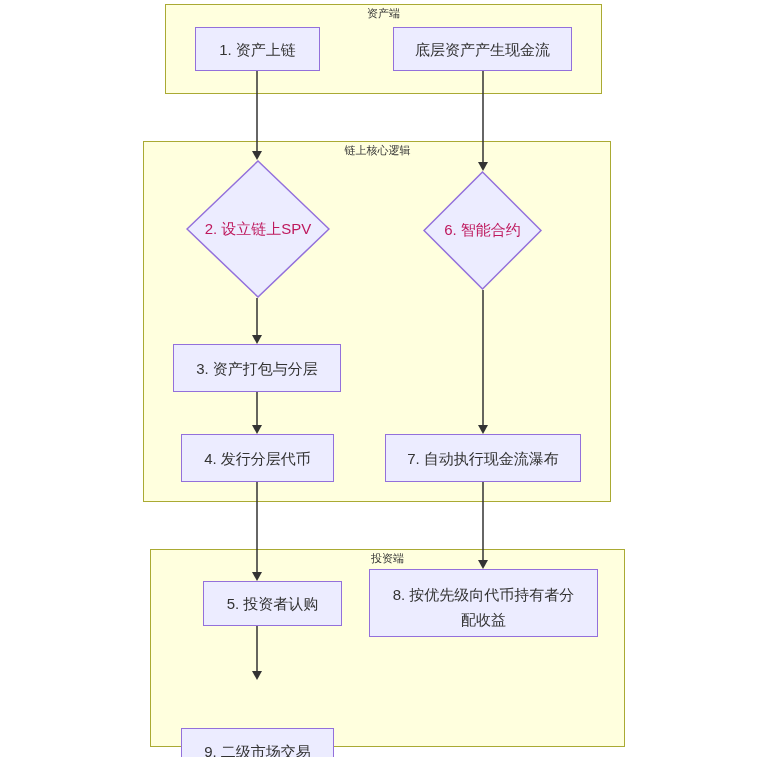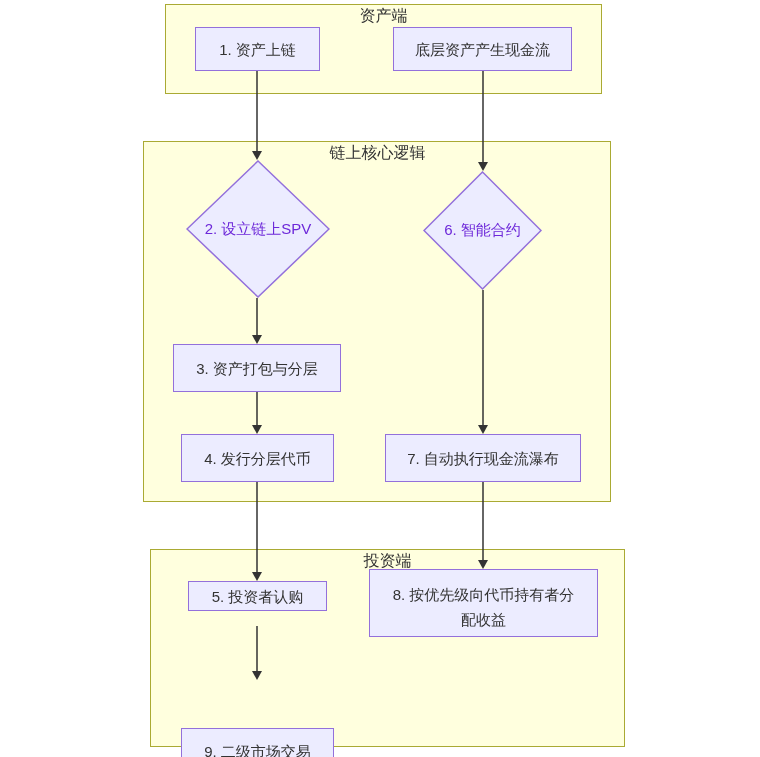--- a/index.html
+++ b/index.html
@@ -17,21 +17,21 @@
     border: 1px solid #aaaa33;
     box-sizing: border-box;
     z-index: 1;
   }
   .cluster-label {
     position: absolute;
     top: 3px;
     left: 0;
     right: 0;
     text-align: center;
-    font-size: 16px;
+    font-size: 11px;
     color: #333333;
     z-index: 2;
   }
   #edges {
     position: absolute;
     left: 0;
     top: 0;
     z-index: 2;
     pointer-events: none;
   }
@@ -60,21 +60,21 @@
     display: block;
   }
   .diamond .lbl {
     position: absolute;
     left: 0; top: 0; right: 0; bottom: 0;
     display: flex;
     align-items: center;
     justify-content: center;
     text-align: center;
     font-size: 15px;
-    color: #6d28d9;
+    color: #be185d;
   }
 </style>
 </head>
 <body>
 
 <div id="canvas">
 
   <div class="cluster" style="left:165px; top:4px; width:437px; height:90px;"></div>
   <div class="cluster-label" style="left:165px; width:437px; top:6px;">资产端</div>
 
@@ -132,21 +132,21 @@
   </div>
 
   <div class="node" style="left:181px; top:434px; width:153px; height:48px;">
     <span>4. 发行分层代币</span>
   </div>
 
   <div class="node" style="left:385px; top:434px; width:196px; height:48px;">
     <span>7. 自动执行现金流瀑布</span>
   </div>
 
-  <div class="node" style="left:188px; top:581px; width:139px; height:30px;">
+  <div class="node" style="left:203px; top:581px; width:139px; height:45px;">
     <span>5. 投资者认购</span>
   </div>
 
   <div class="node" style="left:369px; top:569px; width:229px; height:68px; padding:4px 19px;align-items:flex-end;">
     <span>8. 按优先级向代币持有者分配收益</span>
   </div>
 
   <div class="node" style="left:181px; top:680px; width:153px; height:46px;margin-top:48px;">
     <span>9. 二级市场交易</span>
   </div>

